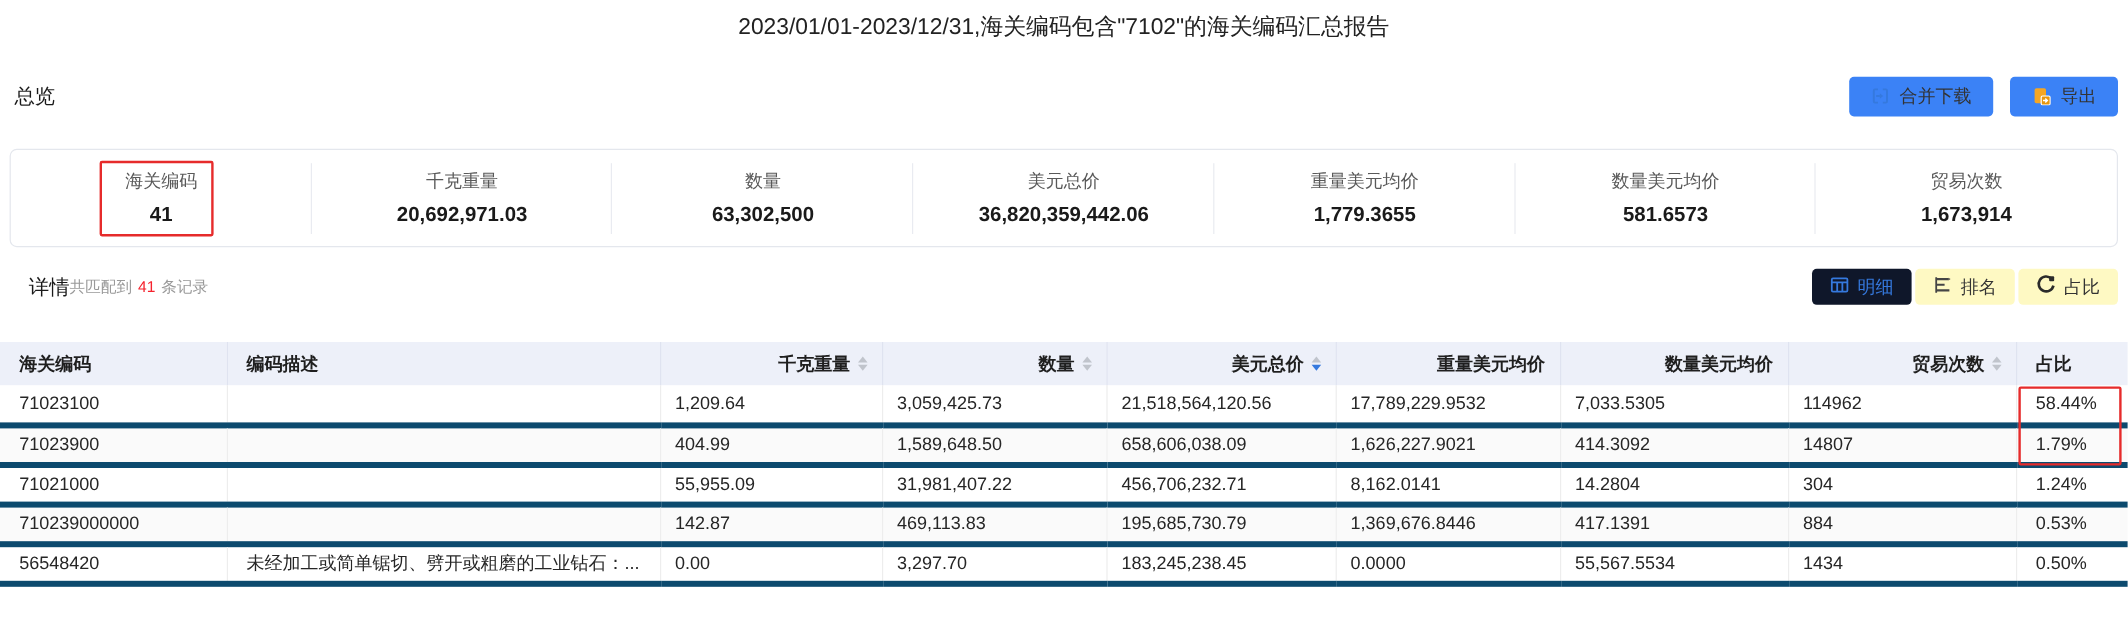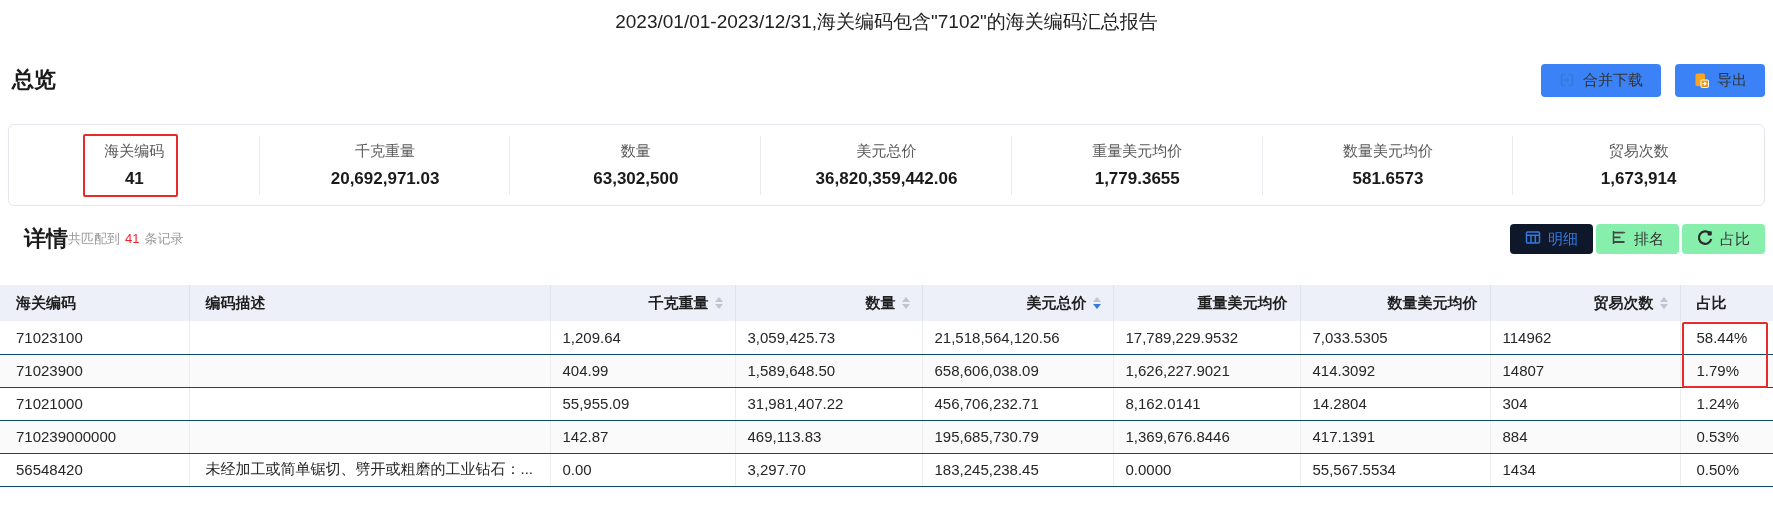--- a/index.html
+++ b/index.html
@@ -12,21 +12,21 @@
   html,body{width:1773px;height:531px;overflow:hidden;background:#fff;
     font-family:"Liberation Sans","DejaVu Sans",sans-serif;color:#262626;}
 
   
   .page-title{position:absolute;top:9px;left:0;width:1773px;text-align:center;
     font-size:19px;color:#222;}
 
   
   .topbar{position:absolute;top:62px;left:12px;right:8px;height:36px;
     display:flex;align-items:center;justify-content:space-between;}
-  .section-label{font-size:22px;font-weight:700;color:#1a1a1a;}
+  .section-label{font-size:17px;font-weight:400;color:#1a1a1a;}
   .topbar-buttons{display:flex;gap:14px;}
   .btn{display:flex;align-items:center;gap:8px;height:33px;padding:0 18px;
     background:#3b82f6;border:none;border-radius:4px;font-size:15px;color:#333;
     font-family:inherit;cursor:pointer;}
   .btn svg{display:block;}
 
   
   .overview-card{position:absolute;top:124px;left:8px;right:8px;height:82px;
     border:1px solid #e4e7ed;border-radius:6px;display:flex;align-items:center;background:#fff;}
   .stat{flex:1;text-align:center;position:relative;}
@@ -35,31 +35,31 @@
   .stat-label{font-size:15px;color:#595959;margin-bottom:8px;}
   .stat-value{font-size:17px;font-weight:700;color:#1a1a1a;}
 
   
   .details-bar{position:absolute;top:222px;left:24px;right:8px;height:34px;
     display:flex;align-items:center;}
   .match-text{font-size:13px;color:#999;}
   .match-count{color:var(--text-red);margin:0 5px;}
   .view-group{margin-left:auto;display:flex;gap:3px;}
   .vbtn{display:flex;align-items:center;gap:7px;height:30px;padding:0 15px;
-    background:#86efac;border:none;border-radius:4px;font-size:15px;color:#333;
+    background:#fef9c3;border:none;border-radius:4px;font-size:15px;color:#333;
     font-family:inherit;cursor:pointer;}
   .vbtn.active{background:#0f172a;color:var(--accent-blue);}
 
   
   table{position:absolute;top:285px;left:0;width:1773px;border-collapse:collapse;
     table-layout:fixed;font-size:15px;}
   thead th{background:#edf0f9;height:36px;font-weight:600;color:#1f1f1f;
     border-right:1px solid #dfe3f0;padding:0;}
   thead th:last-child{border-right:none;}
-  tbody td{height:33px;border-bottom:1px solid #0c4a6e;border-right:1px solid #ededed;
+  tbody td{height:33px;border-bottom:5px solid #0c4a6e;border-right:1px solid #ededed;
     color:#262626;padding:0 12px;white-space:nowrap;overflow:hidden;}
   tbody td:last-child{border-right:none;}
   tbody tr:nth-child(even){background:#fafafa;}
   .thwrap{display:flex;align-items:center;height:36px;padding:0 12px;}
   .thwrap.ar{justify-content:flex-end;}
   .thwrap.al{justify-content:flex-start;padding-left:16px;}
   td.al{text-align:left;padding-left:16px;}
   td.ar{text-align:left;}
   
   .carets{display:inline-flex;flex-direction:column;gap:2px;margin-left:6px;}

